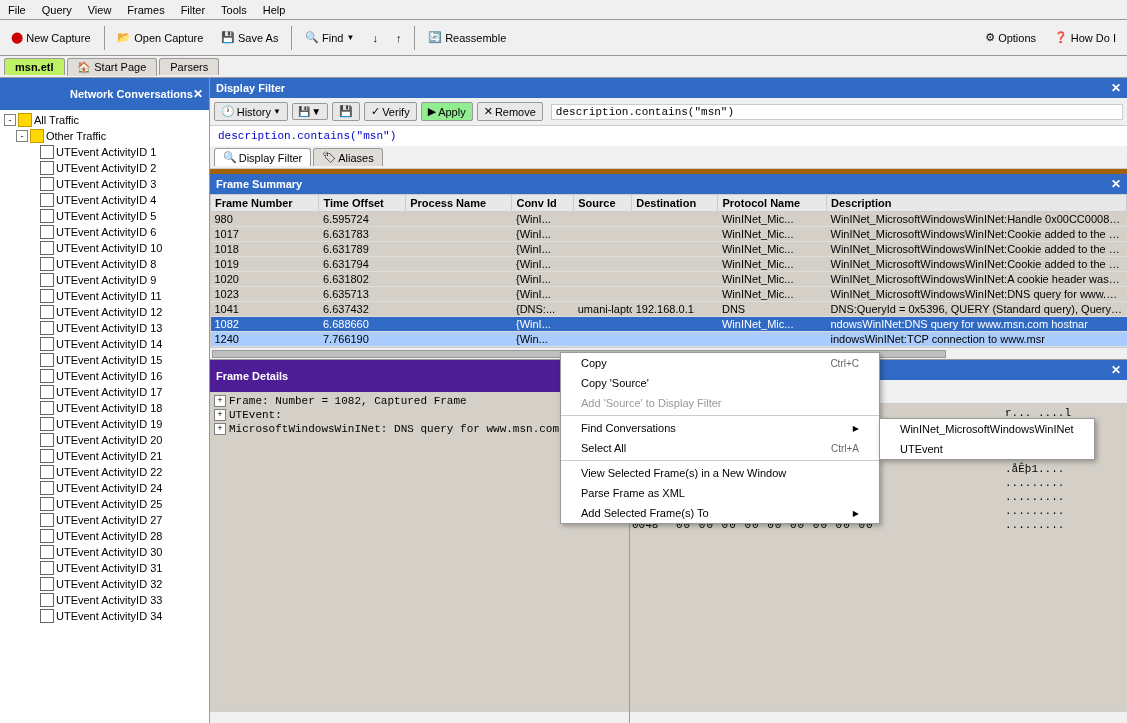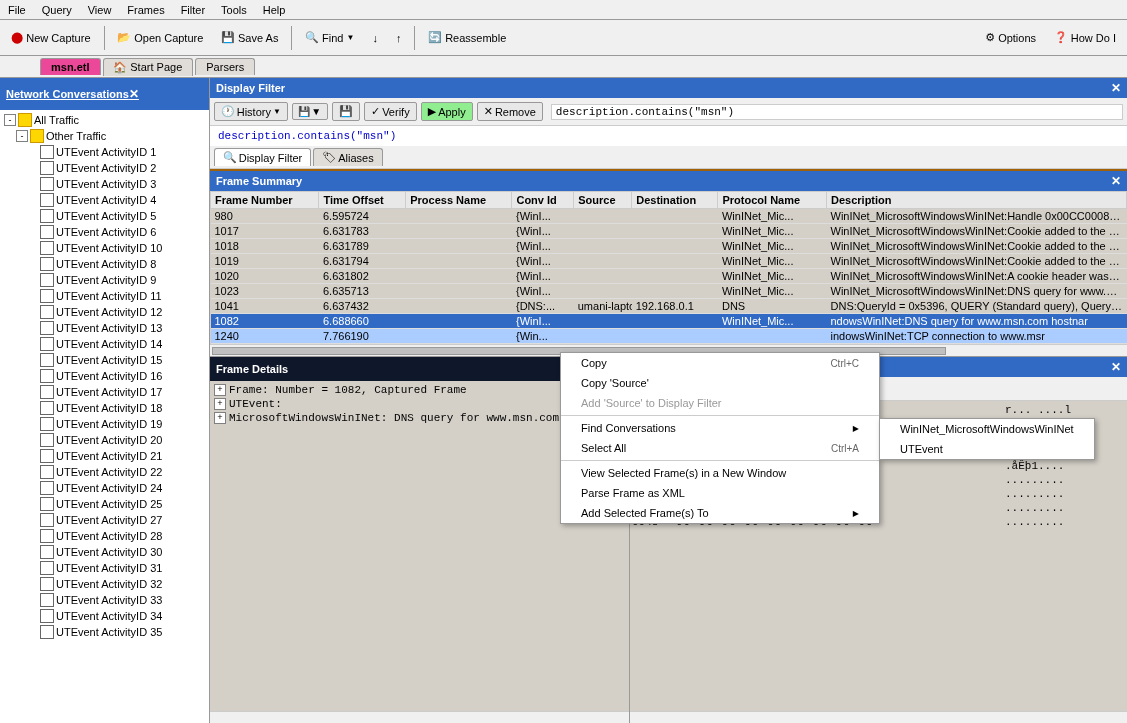--- a/index.html
+++ b/index.html
@@ -10,41 +10,41 @@
     .menubar span { padding: 2px 8px; cursor: pointer; font-size: 11px; }
     
     
     .toolbar { background: #f0f0f0; border-bottom: 1px solid #999; display: flex; align-items: center; height: 36px; padding: 2px 4px; gap: 4px; }
     .toolbar-btn { display: flex; align-items: center; gap: 3px; padding: 3px 6px; border: 1px solid transparent; cursor: pointer; font-size: 11px; background: transparent; border-radius: 2px; }
     .toolbar-sep { width: 1px; height: 24px; background: #999; margin: 0 2px; }
     
     
     .tabbar { background: #f0f0f0; border-bottom: 1px solid #999; display: flex; align-items: center; height: 22px; padding: 0 4px; gap: 2px; }
     .tab { padding: 2px 10px; border: 1px solid #999; border-bottom: none; background: #e0ddd8; cursor: pointer; font-size: 11px; border-radius: 3px 3px 0 0; }
-    .tab.active { background: #ec4899; font-weight: bold; margin-left: 36px; }
+    .tab.active { background: #bef264; font-weight: bold; }
     
     
     .main-layout { display: flex; height: calc(723px - 78px); }
     
     
     .left-panel { width: 210px; min-width: 210px; background: white; border-right: 1px solid #999; display: flex; flex-direction: column; }
-    .panel-header { background: #316ac5; color: white; padding: 16px 6px; font-size: 11px; font-weight: bold; display: flex; justify-content: flex-start; align-items: center; height: 20px; text-decoration: underline; }
+    .panel-header { background: #316ac5; color: white; padding: 16px 6px; font-size: 11px; font-weight: bold; display: flex; justify-content: flex-end; align-items: center; height: 20px; }
     .panel-close { cursor: pointer; font-size: 12px; }
     .tree-container { flex: 1; overflow: auto; padding: 2px; }
     .tree-item { display: flex; align-items: center; padding: 1px 0; cursor: pointer; font-size: 11px; white-space: nowrap; }
     .tree-indent { display: inline-block; }
     .tree-expand { width: 12px; height: 12px; display: inline-flex; align-items: center; justify-content: center; border: 1px solid #808080; background: white; font-size: 9px; cursor: pointer; margin-right: 2px; flex-shrink: 0; }
     .tree-icon { width: 14px; height: 14px; display: inline-block; margin-right: 2px; flex-shrink: 0; }
     .folder-icon { background: #ffd700; border: 1px solid #cc9900; }
     
     
     .right-content { flex: 1; display: flex; flex-direction: column; overflow: hidden; }
     
     
-    .display-filter-panel { border-bottom: 2px solid #a16207; }
+    .display-filter-panel { border-bottom: 5px solid #a16207; }
     .display-filter-header { background: #316ac5; color: white; padding: 2px 6px; font-size: 11px; font-weight: bold; display: flex; justify-content: space-between; align-items: center; height: 20px; }
     .display-filter-toolbar { background: #f0f0f0; border-bottom: 1px solid #ccc; display: flex; align-items: center; gap: 4px; padding: 3px 4px; height: 28px; }
     .filter-btn { display: flex; align-items: center; gap: 2px; padding: 2px 6px; border: 1px solid #999; background: #e8e8e8; cursor: pointer; font-size: 11px; border-radius: 2px; }
     .filter-text { flex: 1; border: 1px solid #ccc; padding: 1px 4px; font-family: 'Courier New', monospace; font-size: 11px; color: #000; }
     .filter-code { padding: 4px 8px; font-family: 'Courier New', monospace; font-size: 11px; color: #0000cc; background: white; }
     
     
     .filter-tabs { display: flex; padding: 2px 4px; background: #f0f0f0; border-bottom: 1px solid #ccc; }
     .filter-tab { padding: 2px 8px; border: 1px solid #999; border-bottom: none; background: #e0ddd8; cursor: pointer; font-size: 11px; border-radius: 3px 3px 0 0; margin-right: 2px; display: flex; align-items: center; gap: 2px; }
     .filter-tab.active { background: white; }
@@ -54,21 +54,21 @@
     .frame-summary-header { background: #316ac5; color: white; padding: 2px 6px; font-size: 11px; font-weight: bold; display: flex; justify-content: space-between; align-items: center; height: 20px; }
     .frame-table { width: 100%; border-collapse: collapse; font-size: 11px; }
     .frame-table th { background: #e8e8e8; border: 1px solid #ccc; padding: 2px 4px; text-align: left; font-weight: bold; cursor: pointer; white-space: nowrap; }
     .frame-table td { border-bottom: 1px solid #ddd; padding: 1px 4px; white-space: nowrap; overflow: hidden; max-width: 0; }
     .frame-table tr.selected { background: #316ac5; color: white; }
     .frame-table-container { overflow: auto; max-height: 175px; }
     
     
     .bottom-area { display: flex; flex: 1; overflow: hidden; }
     .frame-details-panel { flex: 0 0 420px; border-right: 1px solid #999; display: flex; flex-direction: column; }
-    .frame-details-header { background: #0f172a; color: white; padding: 2px 6px; font-size: 11px; font-weight: bold; display: flex; justify-content: space-between; align-items: center; height: 24px; }
+    .frame-details-header { background: #4c1d95; color: white; padding: 2px 6px; font-size: 11px; font-weight: bold; display: flex; justify-content: space-between; align-items: center; height: 32px; }
     .frame-details-content { flex: 1; overflow: auto; padding: 2px; font-family: 'Courier New', monospace; font-size: 11px; }
     .detail-line { padding: 1px 2px; display: flex; align-items: center; cursor: pointer; }
     .detail-expand { width: 12px; height: 12px; display: inline-flex; align-items: center; justify-content: center; border: 1px solid #808080; background: white; font-size: 9px; cursor: pointer; margin-right: 3px; flex-shrink: 0; }
     
     
     .hex-panel { flex: 1; display: flex; flex-direction: column; }
     .hex-header { background: #316ac5; color: white; padding: 2px 6px; font-size: 11px; font-weight: bold; display: flex; justify-content: space-between; align-items: center; height: 20px; }
     .hex-toolbar { background: #f0f0f0; border-bottom: 1px solid #ccc; display: flex; align-items: center; padding: 2px 4px; height: 24px; font-size: 11px; gap: 8px; }
     .hex-content { flex: 1; overflow: auto; padding: 2px; font-family: Liberation Mono, monospace; font-size: 11px; }
     .hex-row { display: flex; gap: 4px; padding: 1px 0; }
@@ -354,26 +354,20 @@
     <span style="display:inline-block;width:26px;"></span>
     <span style="width:12px;height:12px;display:inline-block;"></span>
     <span style="width:14px;height:14px;display:inline-block;background:#fff;border:1px solid #666;margin-right:2px;"></span>
     <span>UTEvent ActivityID 33</span>
   </div>
           <div class="tree-item">
     <span style="display:inline-block;width:26px;"></span>
     <span style="width:12px;height:12px;display:inline-block;"></span>
     <span style="width:14px;height:14px;display:inline-block;background:#fff;border:1px solid #666;margin-right:2px;"></span>
     <span>UTEvent ActivityID 34</span>
-  </div>
-          <div class="tree-item">
-    <span style="display:inline-block;width:26px;"></span>
-    <span style="width:12px;height:12px;display:inline-block;"></span>
-    <span style="width:14px;height:14px;display:inline-block;background:#fff;border:1px solid #666;margin-right:2px;"></span>
-    <span>UTEvent ActivityID 35</span>
   </div>
         </div>
     </div>
   </div>
 
   <div class="right-content">
 
     <div class="display-filter-panel">
       <div class="display-filter-header">
         <span>Display Filter</span>

